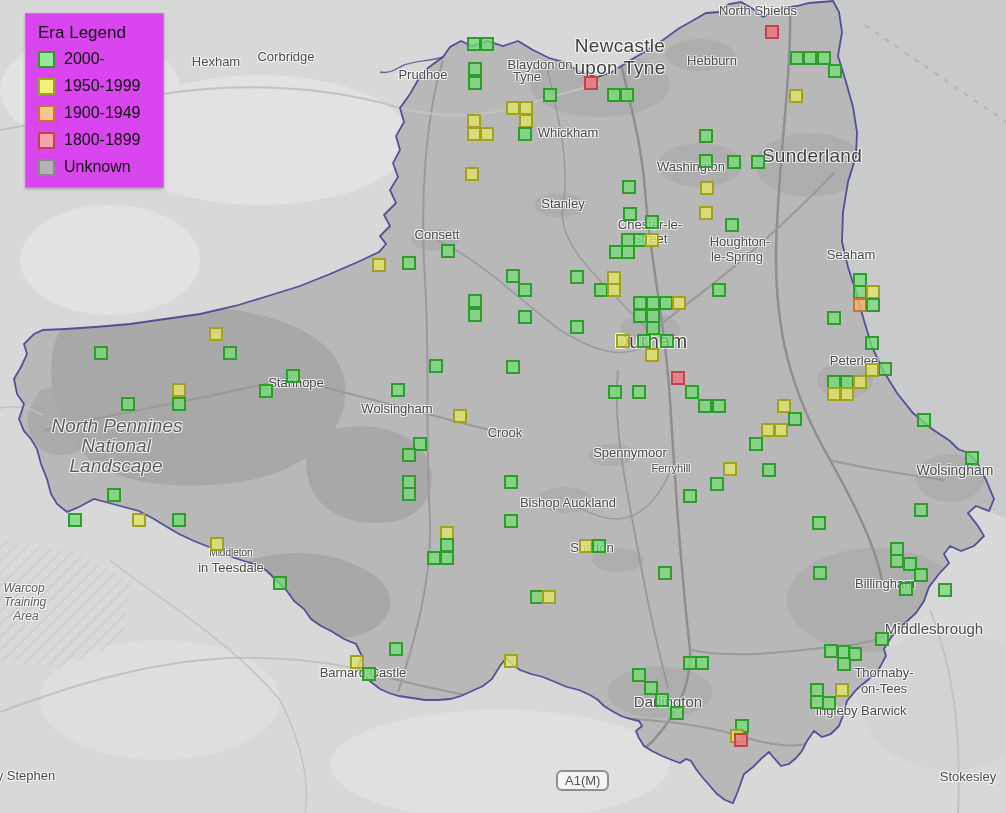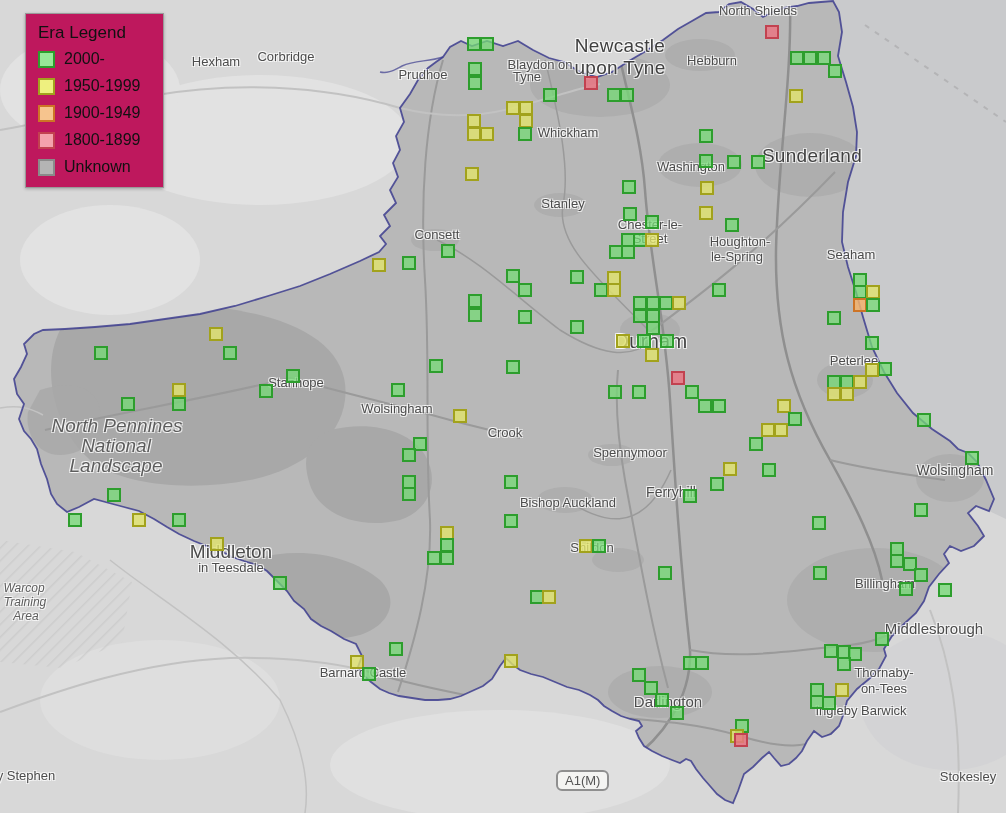--- a/index.html
+++ b/index.html
@@ -8,21 +8,21 @@
   #basemap{position:absolute;left:0;top:0;}
   
   .plbl{position:absolute;transform:translate(-50%,-50%);white-space:nowrap;color:#4c4c4c;
         text-shadow:-1px -1px 0 rgba(255,255,255,.7),1px -1px 0 rgba(255,255,255,.7),
                     -1px 1px 0 rgba(255,255,255,.7),1px 1px 0 rgba(255,255,255,.7);}
   .plbl.big{color:#404040;letter-spacing:.3px;}
   .plbl.it{font-style:italic;color:#5d5d5d;}
   
   .mk{position:absolute;width:10px;height:10px;border:2px solid;box-sizing:content-box;}
   
-  #legend{position:absolute;left:25px;top:13px;width:118px;background:#be185d;
+  #legend{position:absolute;left:25px;top:13px;width:118px;background:#d946ef;
           border:1px solid #9a9a9a;box-shadow:0 1px 3px rgba(0,0,0,.25);padding:9px 7px 10px 12px;}
   #legend h3{margin:0 0 7px 0;font-size:17px;font-weight:400;color:#111;}
   .lrow{display:flex;align-items:center;margin:0 0 9px 0;}
   .lrow:last-child{margin-bottom:1px;}
   .lsw{width:13px;height:13px;border:2px solid;margin-right:9px;flex:0 0 auto;box-sizing:content-box;}
   .llb{font-size:16px;color:#111;}
   
   #roadBadge{position:absolute;left:556px;top:770px;background:#f4f4f2;border:2px solid #8f8f8f;
              border-radius:6px;padding:1px 7px;font-size:13px;color:#555;}
 </style>
@@ -134,24 +134,24 @@
       <div class="plbl big" style="left: 651px; top: 341px; font-size: 20px;">Durham</div>
       <div class="plbl" style="left: 854px; top: 360px; font-size: 13px;">Peterlee</div>
       <div class="plbl" style="left: 955px; top: 470px; font-size: 14px;">Wolsingham</div>
       <div class="plbl" style="left: 296px; top: 382px; font-size: 13px;">Stanhope</div>
       <div class="plbl it" style="left: 117px; top: 426px; font-size: 19px;">North Pennines</div>
       <div class="plbl it" style="left: 116px; top: 446px; font-size: 19px;">National</div>
       <div class="plbl it" style="left: 116px; top: 466px; font-size: 19px;">Landscape</div>
       <div class="plbl" style="left: 397px; top: 408px; font-size: 13px;">Wolsingham</div>
       <div class="plbl" style="left: 505px; top: 432px; font-size: 13px;">Crook</div>
       <div class="plbl" style="left: 630px; top: 452px; font-size: 13px;">Spennymoor</div>
-      <div class="plbl" style="left: 671px; top: 468px; font-size: 14px; margin-top: 24px;">Ferryhill</div>
+      <div class="plbl" style="left: 671px; top: 468px; font-size: 11px;">Ferryhill</div>
       <div class="plbl" style="left: 568px; top: 502px; font-size: 13px;">Bishop Auckland</div>
       <div class="plbl" style="left: 592px; top: 547px; font-size: 13px;">Shildon</div>
-      <div class="plbl" style="left: 231px; top: 552px; font-size: 19px; text-align: right;">Middleton</div>
+      <div class="plbl" style="left: 231px; top: 552px; font-size: 10px; text-align: right;">Middleton</div>
       <div class="plbl" style="left: 231px; top: 567px; font-size: 13px;">in Teesdale</div>
       <div class="plbl it" style="left: 24px; top: 588px; font-size: 12px;">Warcop</div>
       <div class="plbl it" style="left: 25px; top: 602px; font-size: 12px;">Training</div>
       <div class="plbl it" style="left: 26px; top: 616px; font-size: 12px;">Area</div>
       <div class="plbl" style="left: 26px; top: 775px; font-size: 13px;">y Stephen</div>
       <div class="plbl" style="left: 363px; top: 672px; font-size: 13px;">Barnard Castle</div>
       <div class="plbl" style="left: 668px; top: 701px; font-size: 15px;">Darlington</div>
       <div class="plbl" style="left: 884px; top: 672px; font-size: 13px;">Thornaby-</div>
       <div class="plbl" style="left: 884px; top: 688px; font-size: 13px;">on-Tees</div>
       <div class="plbl" style="left: 861px; top: 710px; font-size: 13px;">Ingleby Barwick</div>

